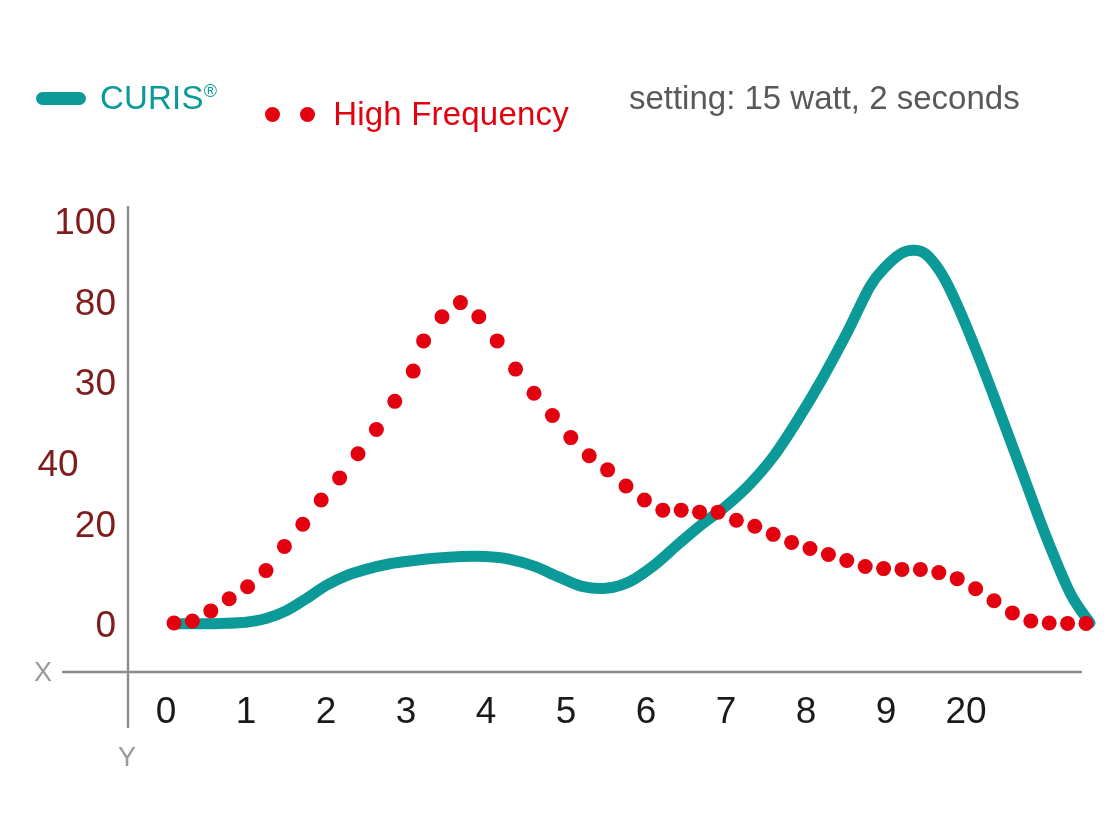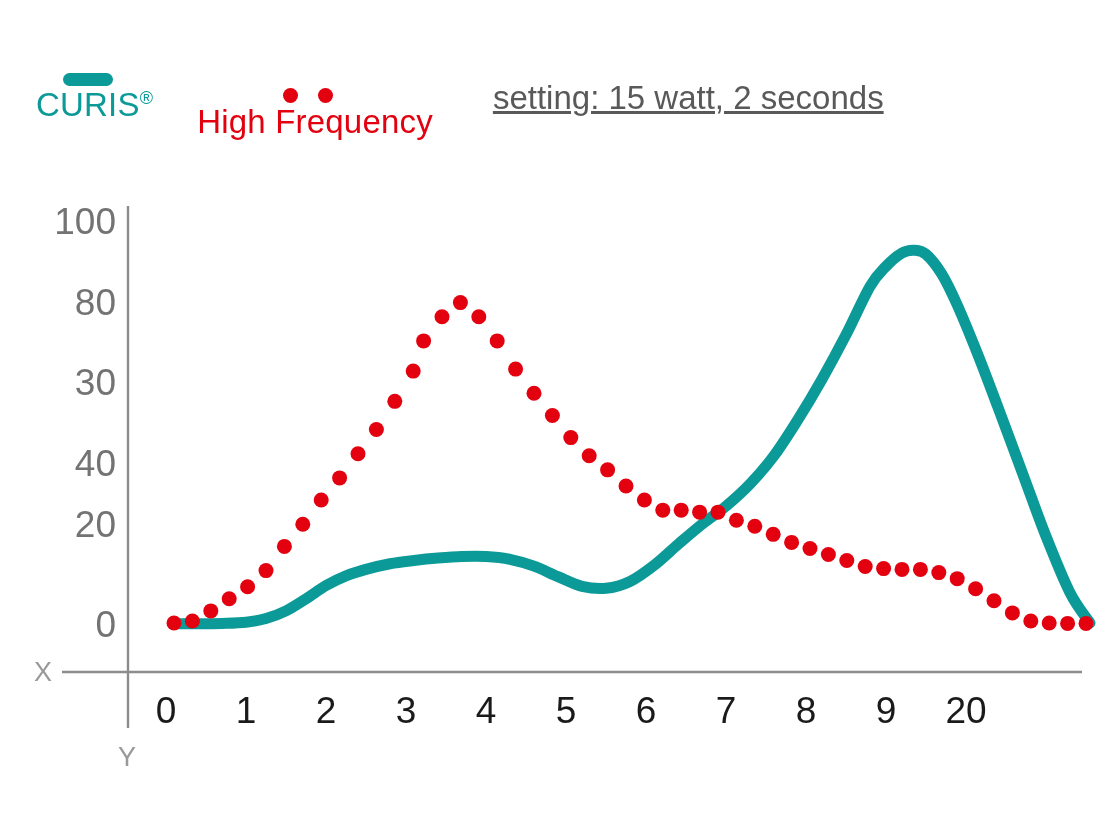--- a/index.html
+++ b/index.html
@@ -29,21 +29,20 @@
     left: 0px;
     top: 66px;
     width: 1120px;
     height: 64px;
     display: flex;
     align-items: center;
   }
   .legend-entry {
     display: flex;
     align-items: center;
-    flex-direction: column;
   }
   .legend-entry.curis { margin-left: 36px; }
   .legend-entry.hf    { margin-left: 44px; margin-top: 32px; }
 
   .swatch-line {
     width: 50px;
     height: 13px;
     border-radius: 7px;
     background: #0c9a98;
     margin-right: 14px;
@@ -74,21 +73,20 @@
   .legend-label.hf    { color: #e3000f; }
   .legend-label sup {
     font-size: 18px;
     vertical-align: super;
   }
   .setting-text {
     margin-left: 60px;
     font-size: 33px;
     color: #595959;
     white-space: nowrap;
-    text-decoration: underline;
   }
 
   
   .plot {
     position: absolute;
     left: 0;
     top: 0;
     width: 1120px;
     height: 840px;
   }
@@ -98,21 +96,21 @@
     top: 0;
     width: 116px;
     height: 840px;
   }
   .ylabel {
     position: absolute;
     right: 0;
     width: 116px;
     text-align: right;
     font-size: 37px;
-    color: #737373;
+    color: #7f1d1d;
     transform: translateY(-50%);
   }
   .xlabels {
     position: absolute;
     left: 0;
     top: 0;
     width: 1120px;
     height: 840px;
   }
   .xlabel {
@@ -210,21 +208,21 @@
           <circle cx="1030.80" cy="620.97" r="7.5" fill="#e3000f"></circle>
           <circle cx="1049.20" cy="622.99" r="7.5" fill="#e3000f"></circle>
           <circle cx="1067.60" cy="623.39" r="7.5" fill="#e3000f"></circle>
           <circle cx="1086.00" cy="623.39" r="7.5" fill="#e3000f"></circle>
         </g>
     </svg>
 
     <div class="ylabels" id="y-tick-labels">
         <div class="ylabel" style="top: 625px;">0</div>
         <div class="ylabel" style="top: 525px;">20</div>
-        <div class="ylabel" style="top: 463.8px;">40</div>
+        <div class="ylabel" style="top: 463.8px; text-align: center;">40</div>
         <div class="ylabel" style="top: 383.2px;">30</div>
         <div class="ylabel" style="top: 302.6px;">80</div>
         <div class="ylabel" style="top: 222px;">100</div>
       </div>
     <div class="xlabels" id="x-tick-labels">
         <div class="xlabel" style="left: 166px;">0</div>
         <div class="xlabel" style="left: 246px;">1</div>
         <div class="xlabel" style="left: 326px;">2</div>
         <div class="xlabel" style="left: 406px;">3</div>
         <div class="xlabel" style="left: 486px;">4</div>

